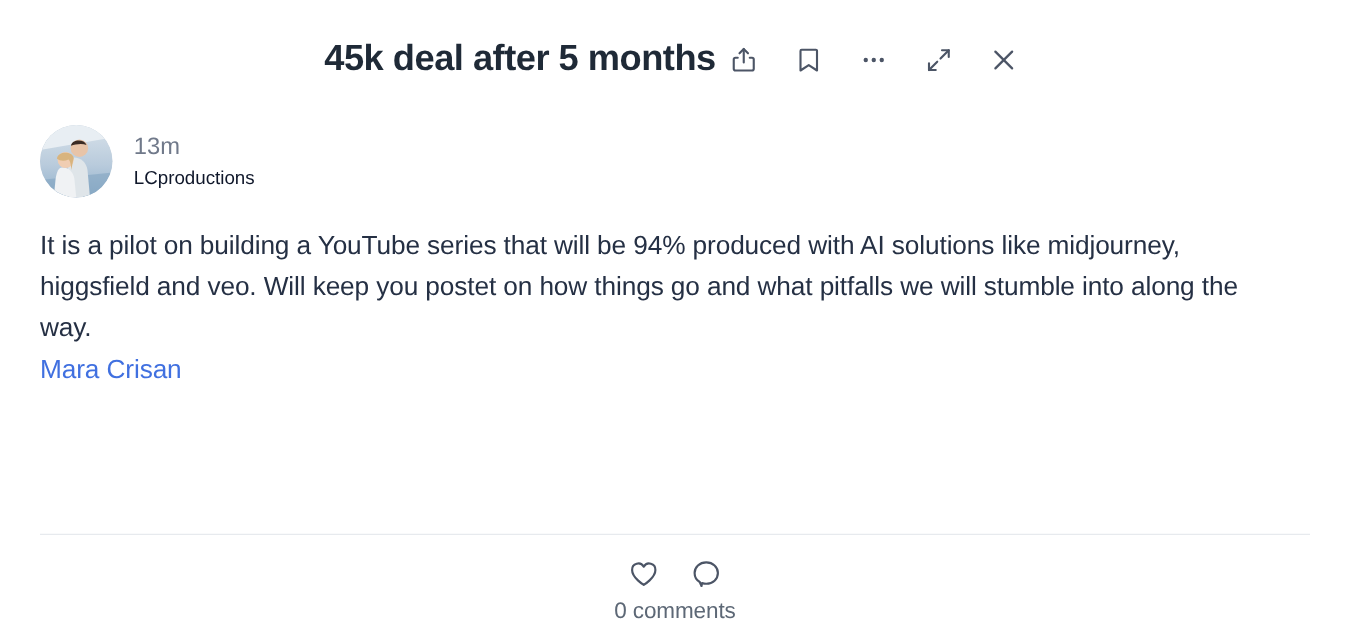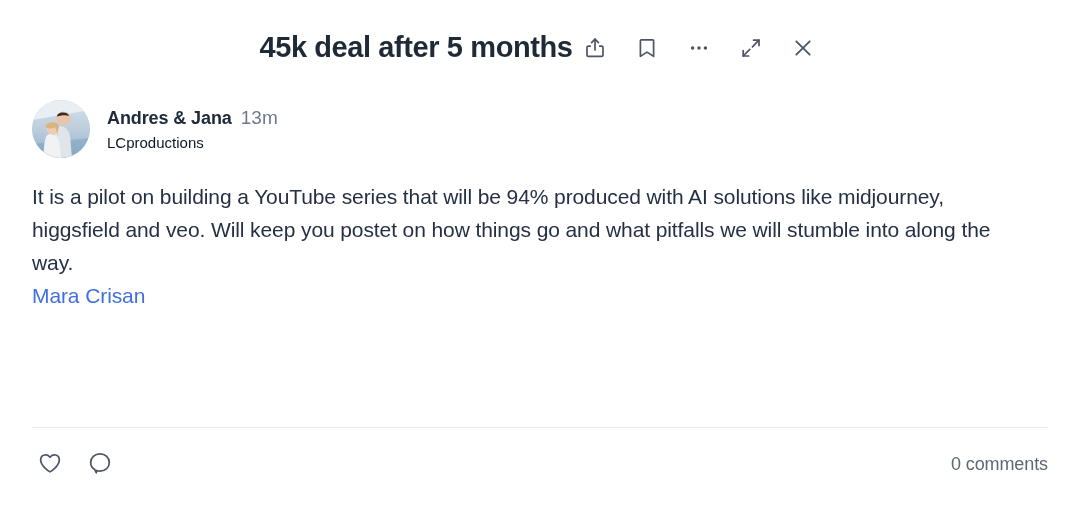--- a/index.html
+++ b/index.html
@@ -122,20 +122,21 @@
     height: 1px;
     background: #e7eaee;
     width: 100%;
   }
   .footer-row {
     display: flex;
     align-items: center;
     justify-content: space-between;
     padding-top: 14px;
     height: 58px;
+    flex-direction: column;
   }
   .reaction-icons {
     display: flex;
     align-items: center;
     gap: 14px;
   }
   .reaction-btn {
     width: 36px;
     height: 36px;
     display: flex;
@@ -237,21 +238,20 @@
           <path d="M24.8 16.5 c0.6 -5 10.6 -5.6 12.4 -0.6 c-3.4 -1.4 -9 -0.6 -12.4 0.6 z" fill="#3a2b24"></path>
 
           <path d="M18 34 c5 0 8.5 3.5 9.5 9 l1.5 15 h-18 l1.5 -15 c1 -5.5 2 -9 5.5 -9 z" fill="#f0f2f4"></path>
           <circle cx="20.5" cy="28" r="6.4" fill="#f0cdb2"></circle>
           <path d="M13.6 27 c0.4 -6 12.4 -6.4 13.4 -0.4 c-1.2 3.6 -1.4 7.4 -1.8 9.4 c-0.4 -4.6 -1.2 -7.6 -2.4 -8.4 c-3.4 1.6 -7 1.2 -9.2 -0.6 z" fill="#d8b47e"></path>
         </g>
       </svg>
     </div>
     <div class="author-text">
       <div class="author-line">
-        <span class="author-name">Andres &amp; Jana</span>
         <span class="author-time">13m</span>
       </div>
       <div class="author-sub">LCproductions</div>
     </div>
   </div>
 
   <div class="post-body">
     <p>It is a pilot on building a YouTube series that will be 94% produced with AI solutions like midjourney, higgsfield and veo. Will keep you postet on how things go and what pitfalls we will stumble into along the way.</p>
     <p><a class="mention-link">Mara Crisan</a></p>
   </div>

